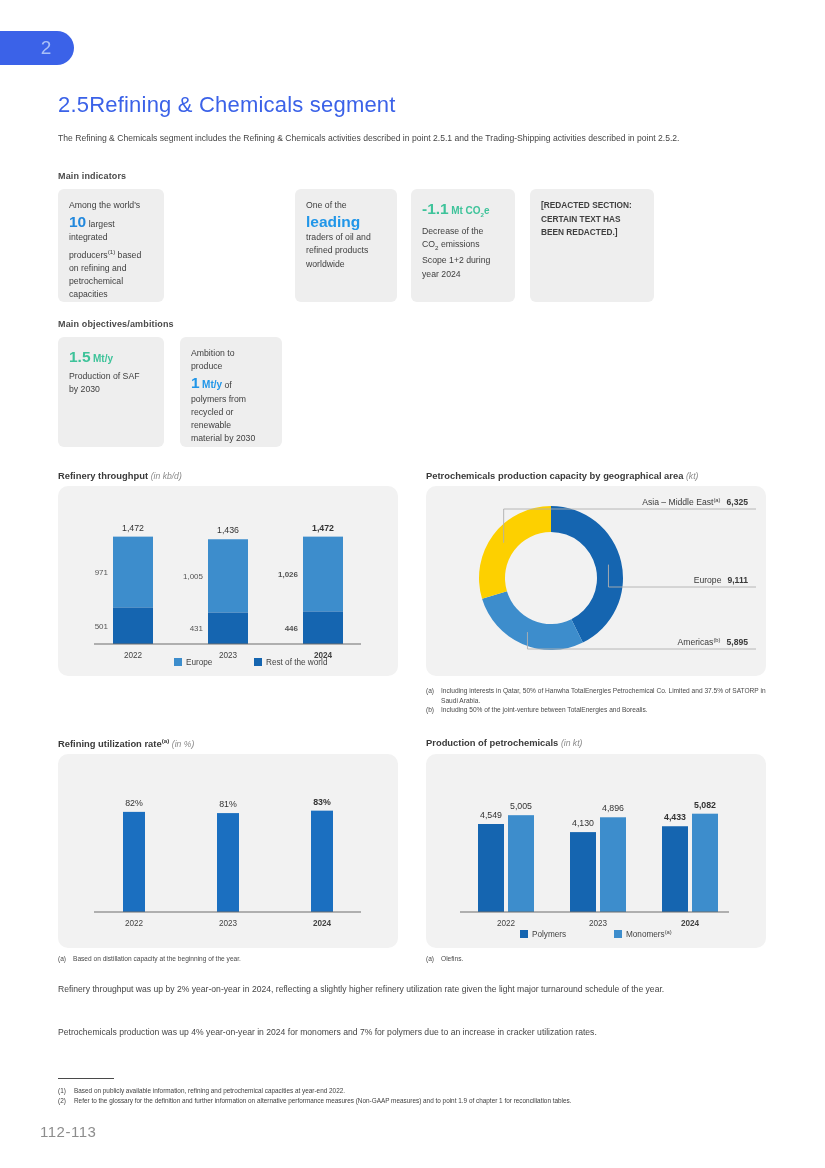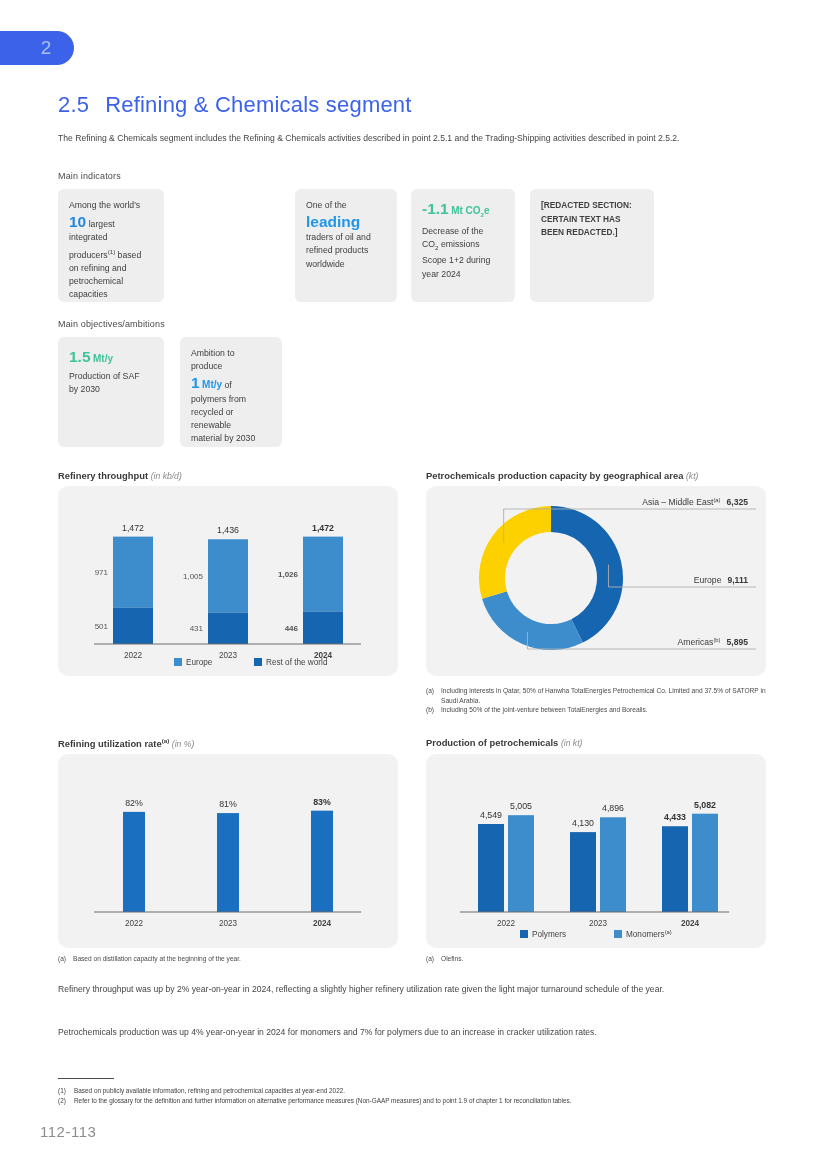--- a/index.html
+++ b/index.html
@@ -25,30 +25,30 @@
     color: #a9c0f7; font-size: 19px; font-weight: 400;
     font-family: "Liberation Sans", sans-serif;
   }
 
   
   .section-title {
     position: absolute; left: 58px; top: 92px;
     font-size: 22px; color: #3b62e8; font-weight: 400;
     letter-spacing: .2px;
   }
-  .section-title .num { margin-right: 16px; }
+  .section-title .num { }
 
   .intro {
     position: absolute; left: 58px; top: 132px; width: 712px;
     font-size: 8.6px; line-height: 13px; color: #454545;
   }
 
   .sub-head {
     position: absolute; left: 58px;
-    font-size: 9px; font-weight: normal; color: #4a4a4a;
+    font-size: 9px; font-weight: bold; color: #4a4a4a;
     letter-spacing: .15px;
   }
   .sub-head.indicators { top: 171px; }
   .sub-head.objectives { top: 319px; }
 
   
   .card {
     position: absolute;
     background: #eeeeee;
     border-radius: 6px;

